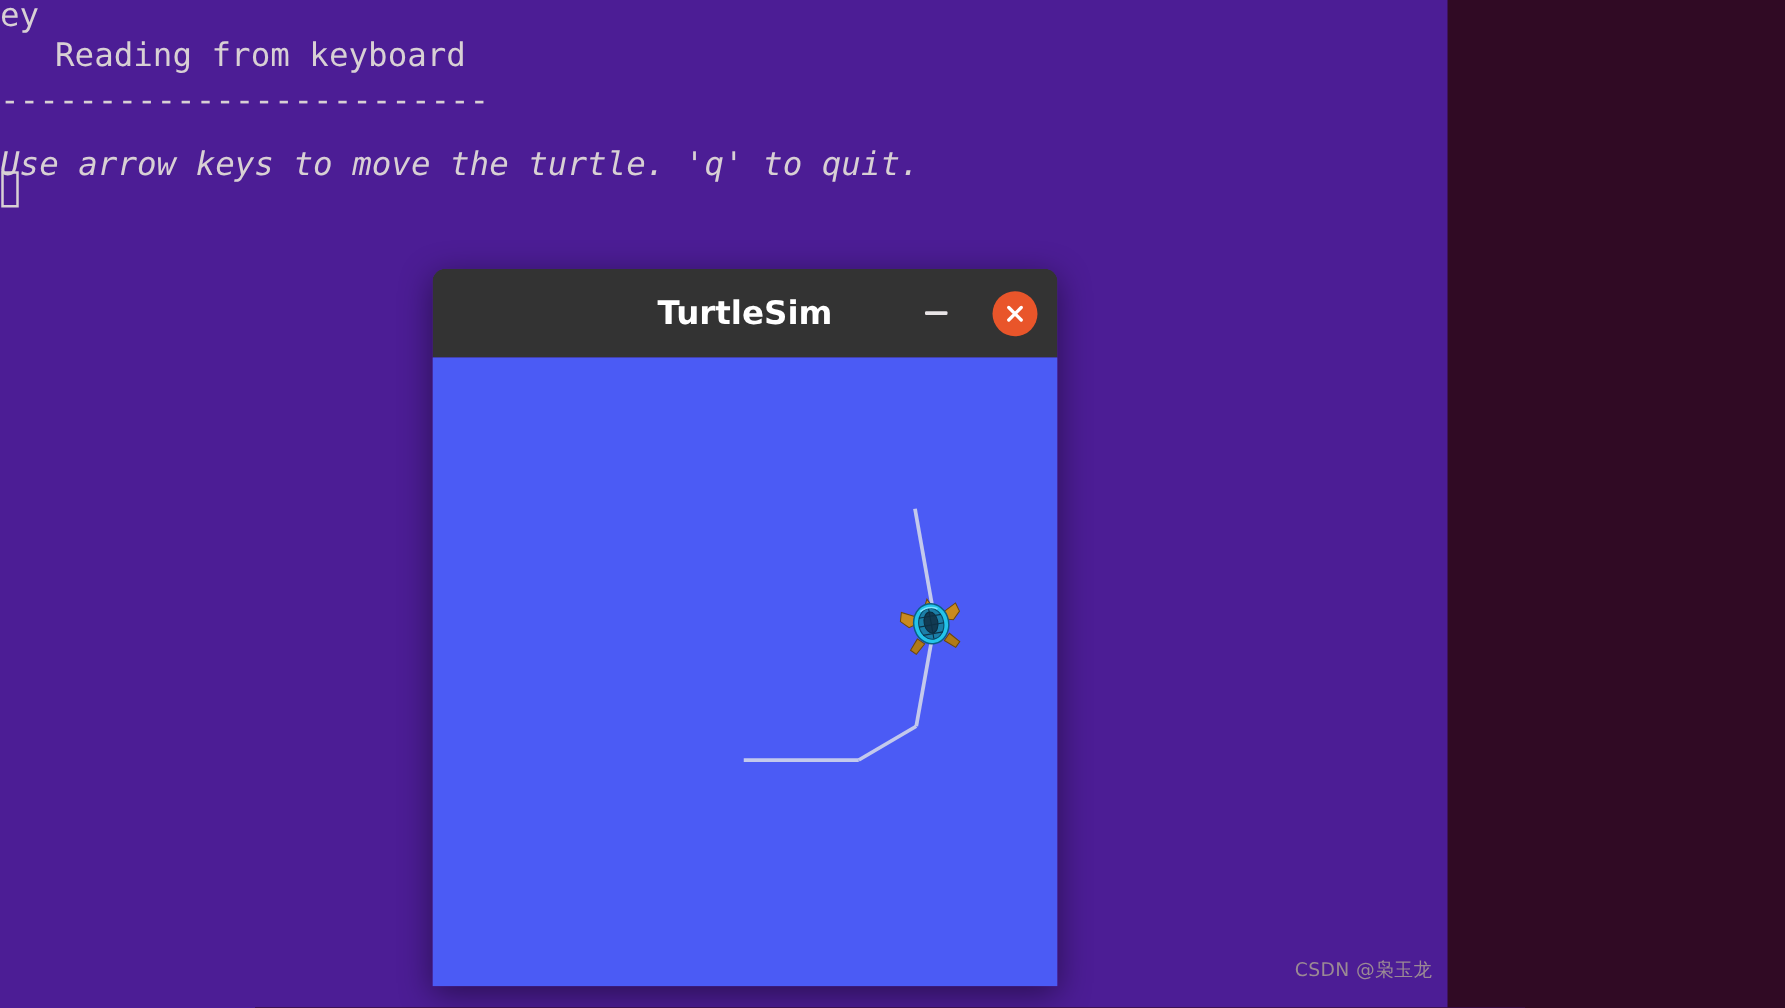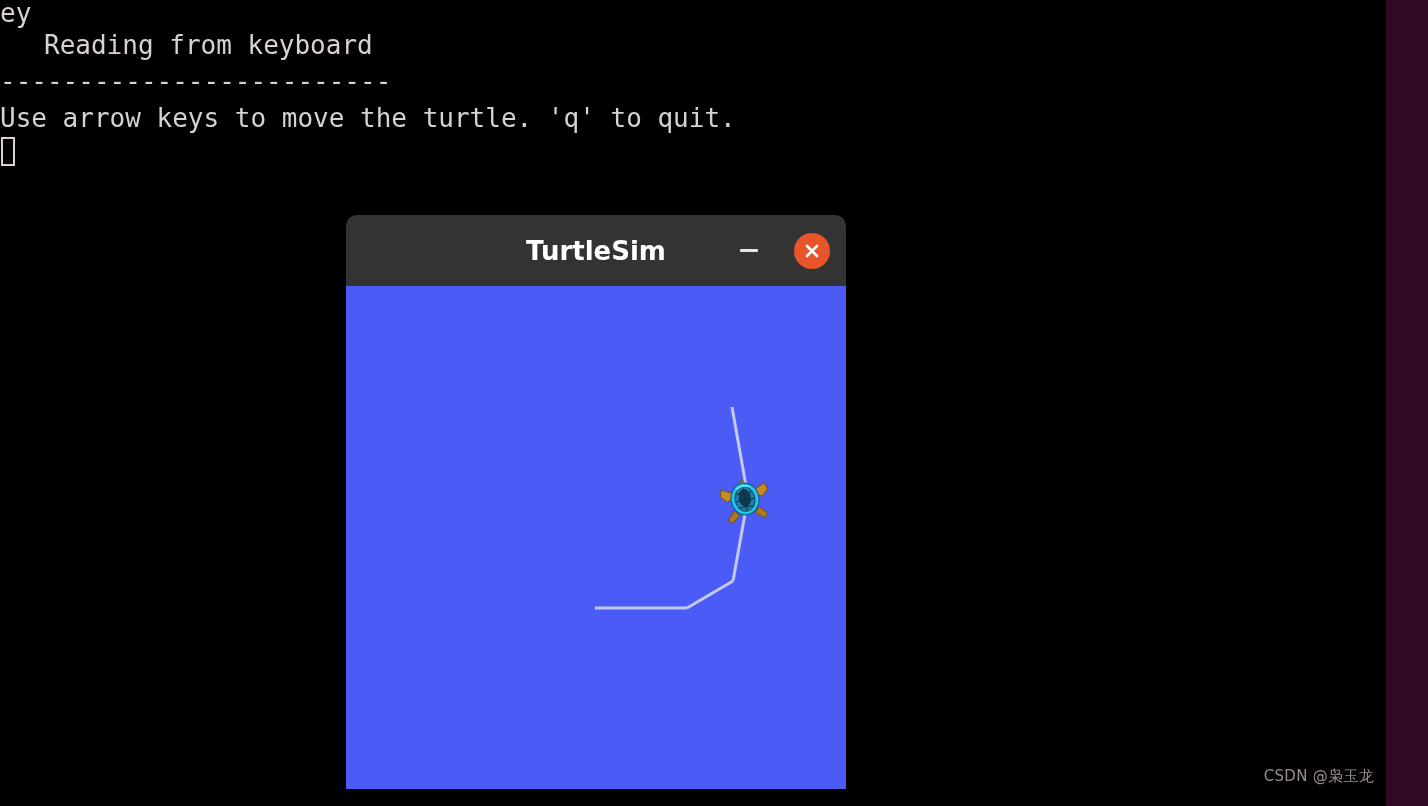--- a/index.html
+++ b/index.html
@@ -13,38 +13,38 @@
     overflow: hidden;
     position: relative;
     font-family: "DejaVu Sans Mono", monospace;
   }
 
   
   #terminal {
     position: absolute;
     left: 0;
     top: 0;
-    width: 1386px;
+    width: 1158px;
     height: 806px;
-    background: #000000;
+    background: #4c1d95;
   }
   .term-line {
     position: absolute;
     left: 0;
     color: #d8d0d4;
     font-family: "DejaVu Sans Mono", monospace;
     font-size: 26px;
     line-height: 36px;
     white-space: pre;
     letter-spacing: 0px;
   }
   #term-line-0 { top: -5px; }
   #term-line-1 { top: 27px; padding-left: 44px; }
   #term-line-2 { top: 63px; }
-  #term-line-3 { top: 100px; }
+  #term-line-3 { top: 114px; font-style: italic; }
 
   #term-cursor {
     position: absolute;
     left: 1px;
     top: 137px;
     width: 14px;
     height: 29px;
     border: 2px solid #d8d0d4;
     box-sizing: border-box;
     background: transparent;

